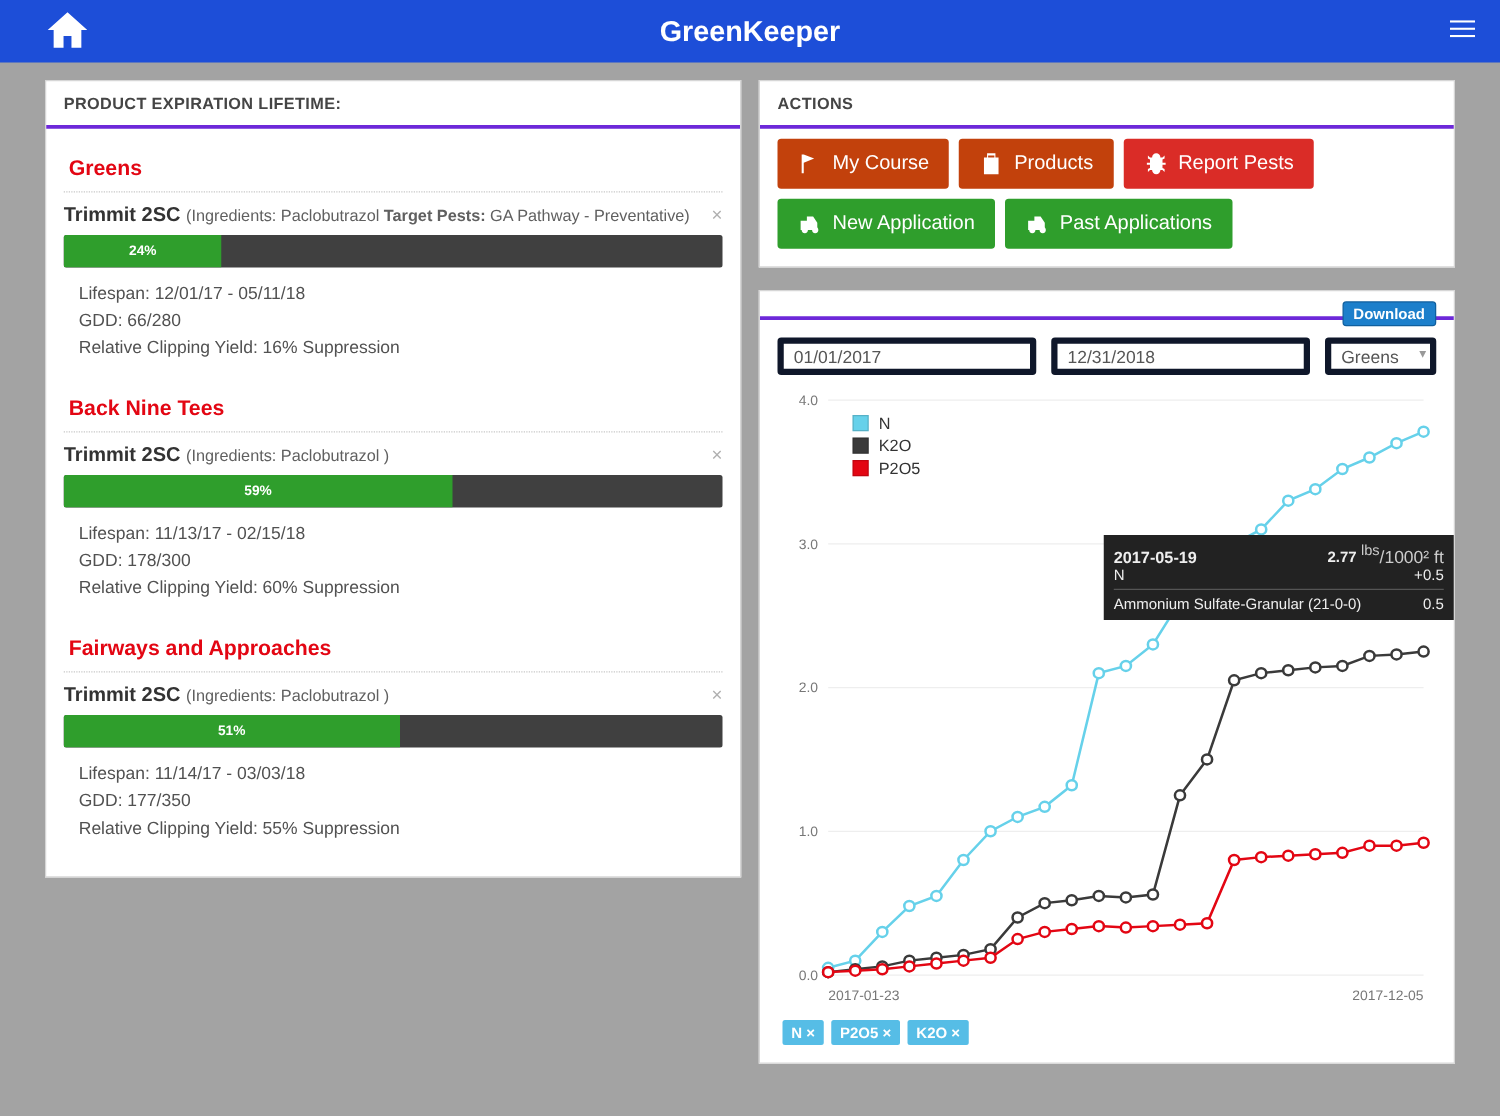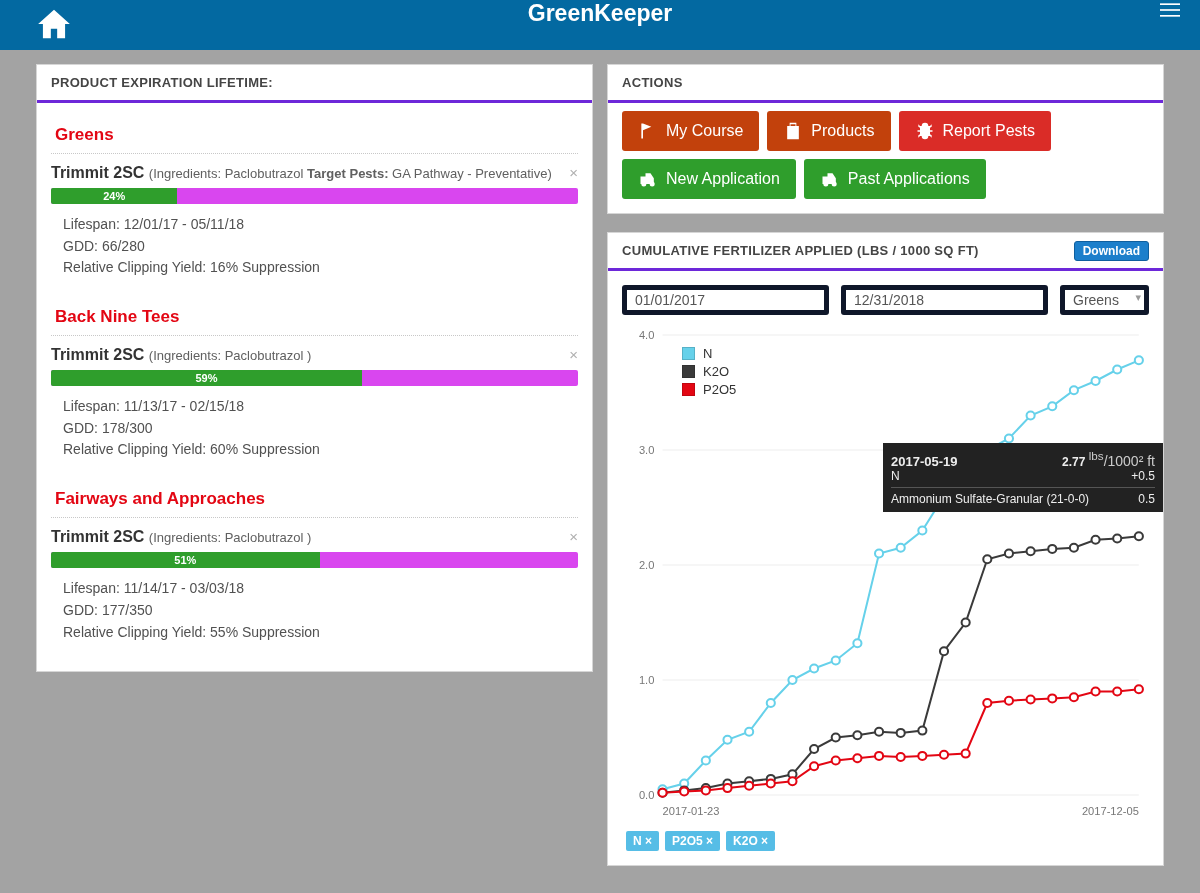--- a/index.html
+++ b/index.html
@@ -1,32 +1,32 @@
 <!DOCTYPE html>
 <html><head>
 <meta charset="utf-8">
 <style>
 *{box-sizing:border-box;margin:0;padding:0;font-family:"Segoe UI",Arial,sans-serif}
 body{background:#a3a3a3;width:1200px;height:893px;overflow:hidden}
-.topbar{background:#0369a1;height:50px;display:flex;color:#fff;position:relative}
+.topbar{background:#1d4ed8;height:50px;display:flex;align-items:center;color:#fff;position:relative}
 .topbar .home{position:absolute;left:35px;top:5px;cursor:pointer}
 .topbar .title{margin:0 auto;font-size:23px;font-weight:700}
 .topbar .menu{position:absolute;right:20px;cursor:pointer}
 .cols{display:flex;gap:14px;padding:14px 36px 0 36px}
 .col{flex:1;min-width:0}
 .card{background:#fff;border:1px solid #d6d6d6;margin-bottom:18px}
 .card .pill{padding:10px 14px;font-weight:700;font-size:13px;color:#454545;letter-spacing:.3px;border-bottom:3px solid #6d28d9}
 .card .body{padding:8px 14px 14px 14px}
 .section-title{color:#e30613;font-weight:700;font-size:17px;padding:14px 4px 8px 4px;border-bottom:1px dotted #c8c8c8}
 .product{padding:10px 0 14px 0;}
 .product .hdr{position:relative;padding-right:18px}
 .product .pname{font-weight:700;font-size:16px;color:#333}
 .product .meta{font-size:13px;color:#606060}
 .product .close{position:absolute;right:0;top:0;color:#b0b0b0;cursor:pointer;font-size:15px}
-.bar{height:16px;background:#d946ef;border-radius:2px;margin-top:6px;position:relative;overflow:hidden}
+.bar{height:26px;background:#404040;border-radius:2px;margin-top:6px;position:relative;overflow:hidden}
 .bar .fill{height:100%;background:#2f9e2c;color:#fff;font-size:11px;font-weight:700;display:flex;align-items:center;justify-content:center}
 .product dl{padding:10px 0 0 12px;font-size:14px;color:#515151;line-height:1.55}
 .actions-row{display:flex;flex-wrap:wrap;gap:8px}
 .btn{display:inline-flex;align-items:center;gap:8px;color:#fff;font-size:16px;font-weight:400;padding:10px 16px;border-radius:3px;cursor:pointer;border:none}
 .btn.blue{background:#c2410c}
 .btn.red{background:#da2c27}
 .btn.green{background:#2f9e2c}
 .ctl-row{display:flex;gap:12px;margin:6px 0 10px 0}
 .ctl{height:30px;border:5px solid #0f172a;border-radius:3px;padding:0 8px;font-size:14px;color:#555;background:#fff;flex:1}
 select.ctl{appearance:none;-webkit-appearance:none;background:#fff;position:relative}
@@ -171,21 +171,20 @@
                 <path d="M3 18V9h6V5h6l4 6v7"></path>
               </svg>
               <span>Past Applications</span>
             </button>
           </div>
       </div>
     </div>
 
     <div class="card">
       <div class="pill">
-        <span>CUMULATIVE FERTILIZER APPLIED (LBS / 1000 SQ FT)</span>
         <button class="dl-btn">Download</button>
       </div>
       <div class="body">
         <div class="ctl-row">
           <input class="ctl" value="01/01/2017" style="">
           <input class="ctl" value="12/31/2018" style="">
           <div class="sel-wrap">
             <select class="ctl">
               <option>Greens</option>
             </select>

